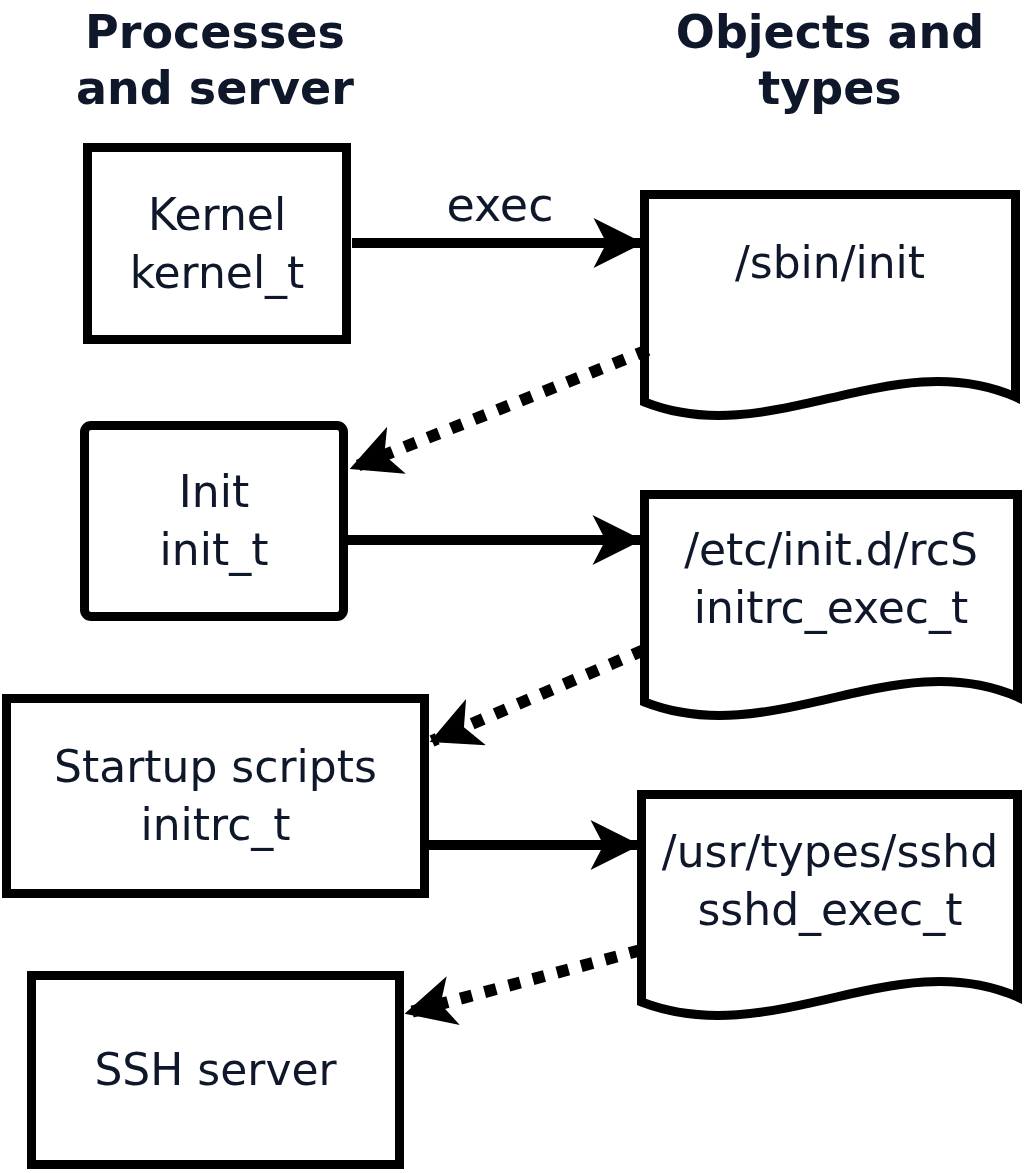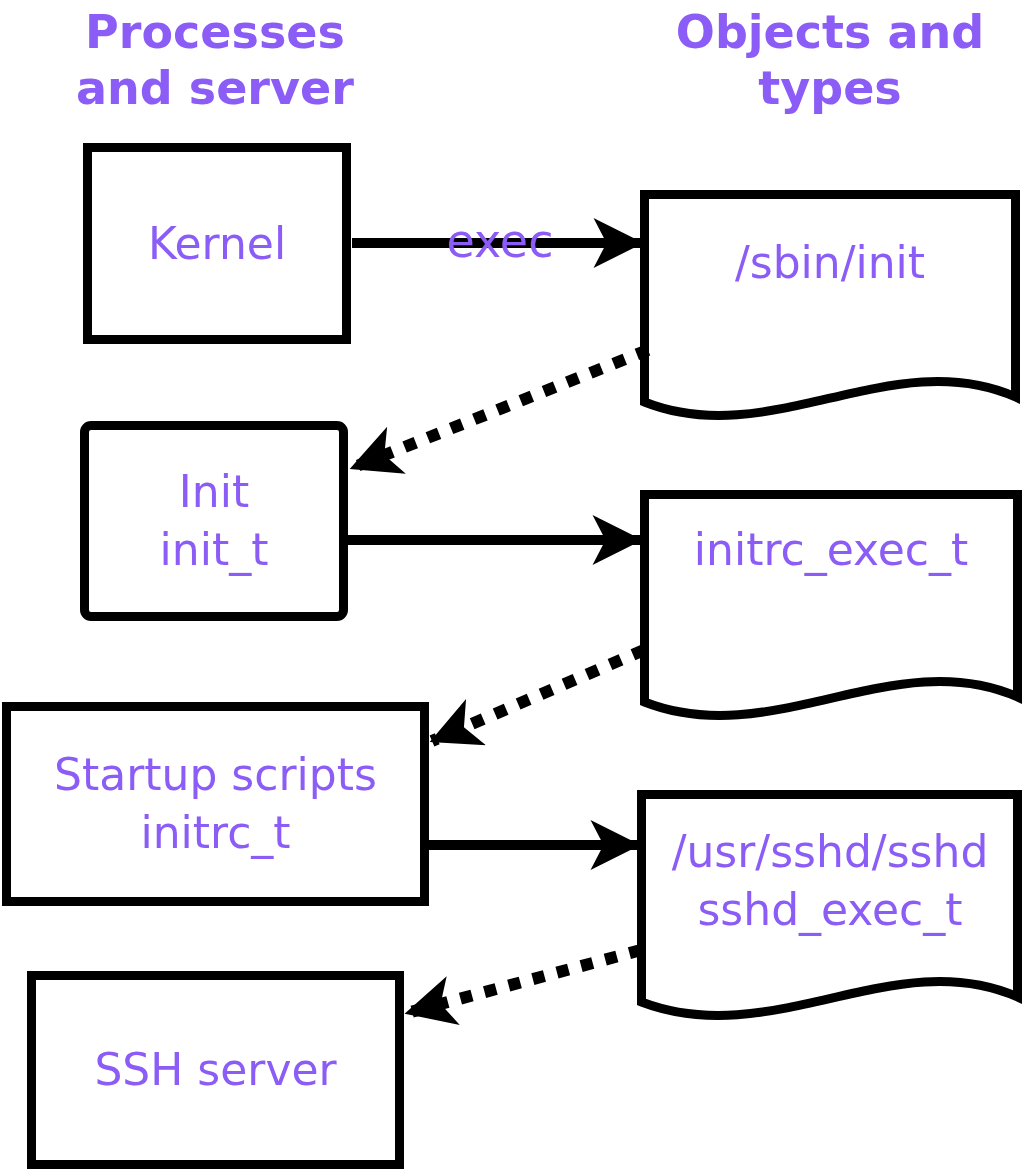--- a/index.html
+++ b/index.html
@@ -2,21 +2,21 @@
 <html><head>
 <meta charset="utf-8">
 <style>
   html, body { margin: 0; padding: 0; background: #ffffff; }
   #stage {
     position: relative;
     width: 1024px;
     height: 1173px;
     background: #ffffff;
     font-family: "DejaVu Sans", "Liberation Sans", sans-serif;
-    color: #8b5cf6;
+    color: #0f172a;
     overflow: hidden;
   }
   .abs { position: absolute; }
   .col-header {
     font-weight: bold;
     font-size: 46px;
     line-height: 56px;
     text-align: center;
     z-index: 3;
   }
@@ -37,21 +37,20 @@
     text-align: center;
     font-size: 44px;
     line-height: 58px;
     z-index: 2;
   }
   .edge-label {
     font-size: 46px;
     line-height: 46px;
     text-align: center;
     z-index: 3;
-    margin-top: 36px;
   }
   svg#shapes { position: absolute; left: 0; top: 0; z-index: 1; }
 </style>
 </head>
 <body>
 
 <div id="stage">
 
   <div class="abs col-header" style="left:20px; top:4px; width:390px;">
     <div>Processes</div>
@@ -82,42 +81,44 @@
 
     <line x1="648" y1="350" x2="352" y2="468" stroke="#000000" stroke-width="12" stroke-dasharray="12 13" marker-end="url(#ahd)"></line>
     <line x1="644" y1="650" x2="432" y2="741" stroke="#000000" stroke-width="12" stroke-dasharray="12 13" marker-end="url(#ahd)"></line>
     <line x1="641" y1="950" x2="407" y2="1013" stroke="#000000" stroke-width="12" stroke-dasharray="12 13" marker-end="url(#ahd)"></line>
   </svg>
 
   <div class="abs edge-label" style="left:430px; top:182px; width:140px;">exec</div>
 
   <div class="abs pbox" style="left:83px; top:143px; width:268px; height:201px;">
     <div>Kernel</div>
+    <div>kernel_t</div>
   </div>
 
   <div class="abs pbox" style="left:80px; top:421px; width:268px; height:200px;border-radius:11px;">
     <div>Init</div>
     <div>init_t</div>
   </div>
 
-  <div class="abs pbox" style="left:2px; top:694px; width:427px; height:204px;margin-top:8px;">
+  <div class="abs pbox" style="left:2px; top:694px; width:427px; height:204px;">
     <div>Startup scripts</div>
     <div>initrc_t</div>
   </div>
 
   <div class="abs pbox" style="left:27px; top:971px; width:377px; height:198px;">
     <div>SSH server</div>
   </div>
 
   <div class="abs doc-text" style="left:642px; top:234px; width:376px;">
     <div>/sbin/init</div>
   </div>
 
   <div class="abs doc-text" style="left:642px; top:521px; width:378px;">
+    <div>/etc/init.d/rcS</div>
     <div>initrc_exec_t</div>
   </div>
 
   <div class="abs doc-text" style="left:640px; top:823px; width:380px;">
-    <div>/usr/sshd/sshd</div>
+    <div>/usr/types/sshd</div>
     <div>sshd_exec_t</div>
   </div>
 
 </div>
 
 </body></html>

